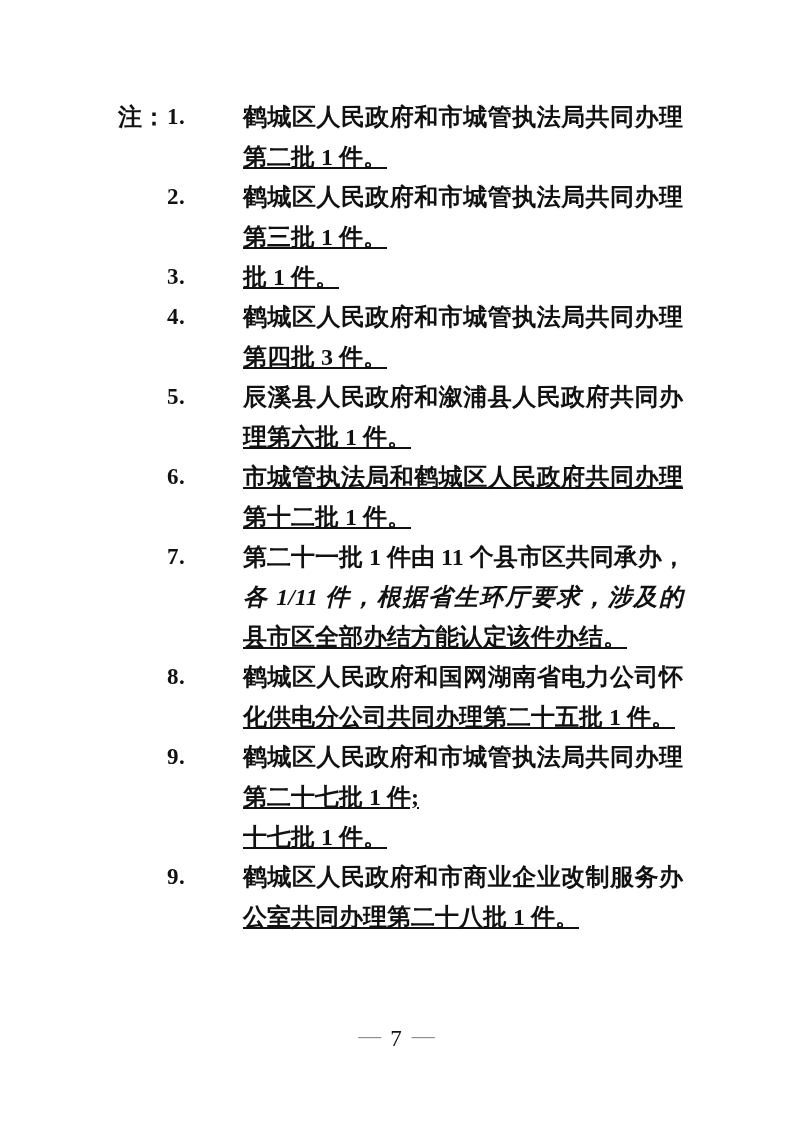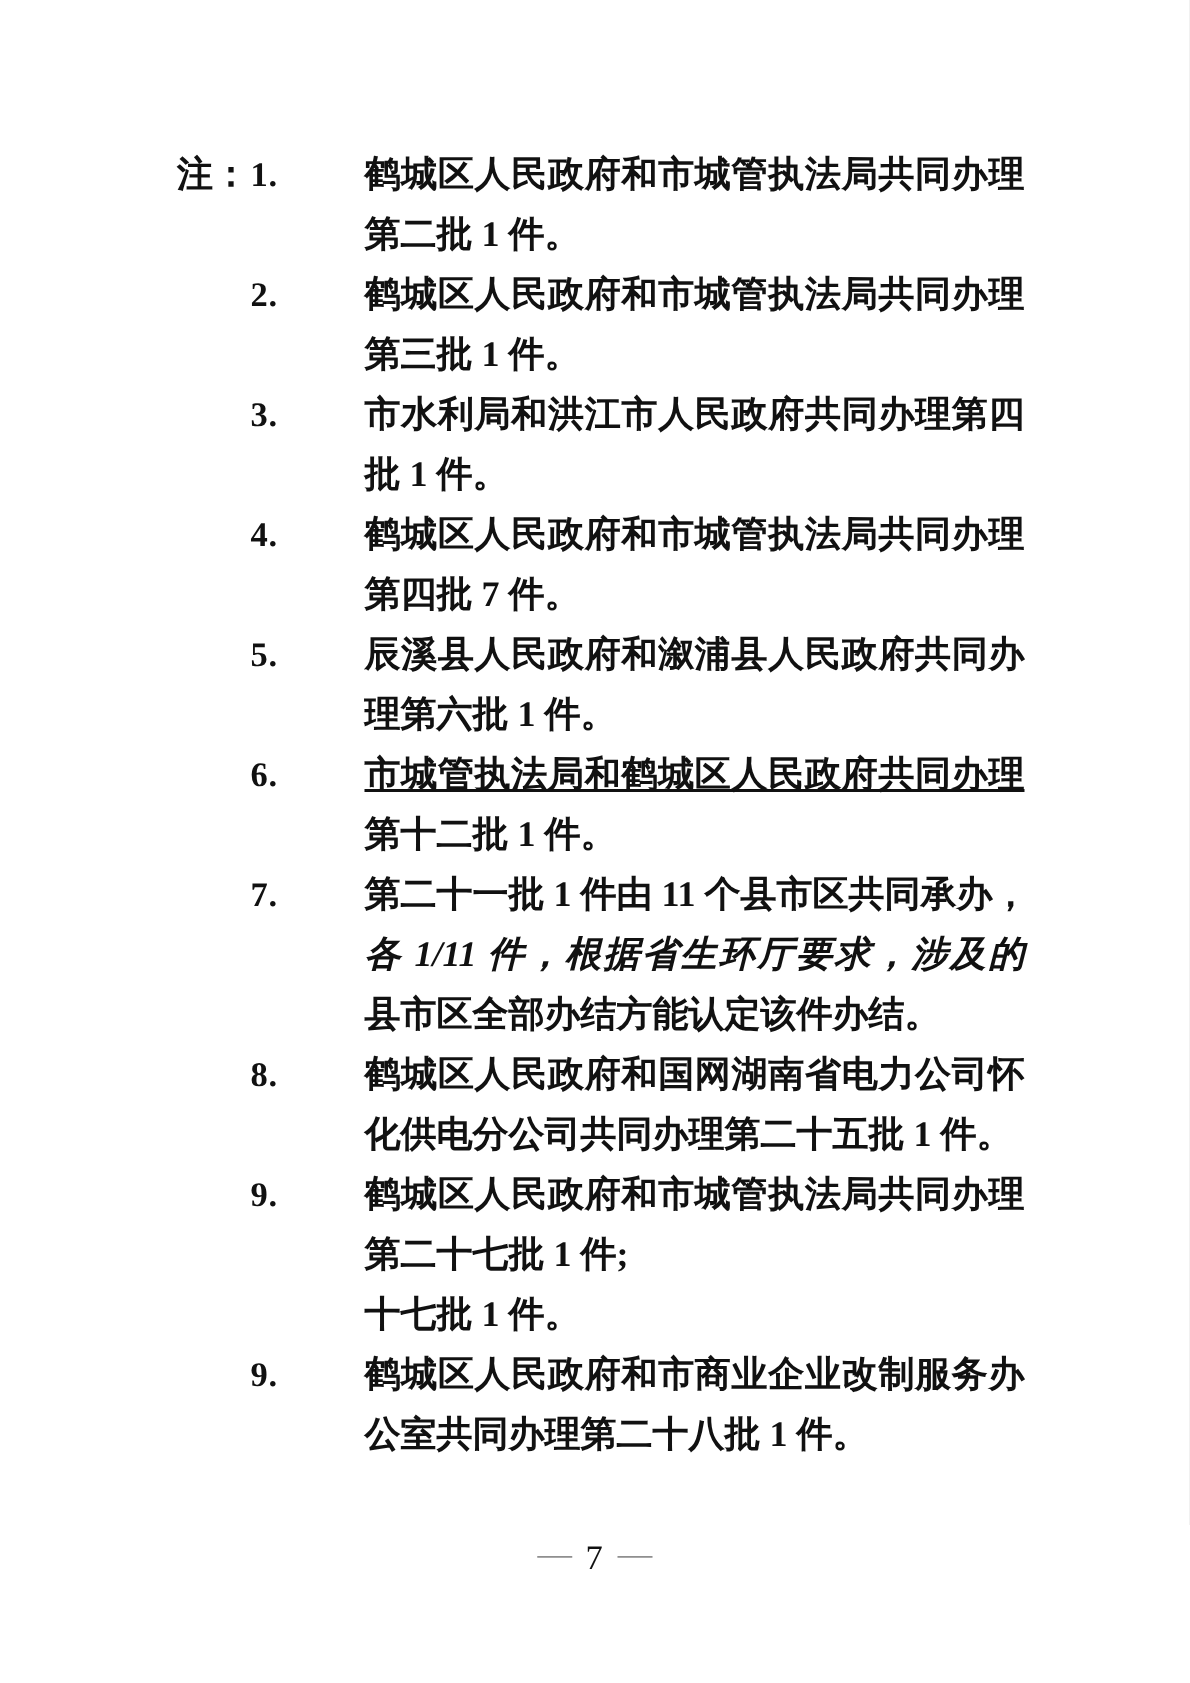--- a/index.html
+++ b/index.html
@@ -41,21 +41,21 @@
   }
   .body { width: 440px; margin-left: 40px; }
   .line {
     height: 40px;
     line-height: 40px;
     white-space: nowrap;
     text-align: justify;
     text-justify: inter-character;
     text-align-last: justify;
   }
-  .line.last { text-align: right; text-align-last: left; }
+  .line.last { text-align: right; text-align-last: left; text-decoration: underline; }
   .footer {
     position: absolute;
     left: 0;
     right: 0;
     top: 1026px;
     text-align: center;
     font-size: 23px;
     font-weight: 400;
   }
   .footer .dash {
@@ -84,29 +84,28 @@
         <li class="item">
           <span class="num">2.</span>
           <span class="body">
             <span class="line" style="display: block;">鹤城区人民政府和市城管执法局共同办理</span>
             <span class="line last" style="display: block;">第三批 1 件。</span>
           </span>
         </li>
         <li class="item">
           <span class="num">3.</span>
           <span class="body">
-            <span class="line" style="display: block;">市水利局和洪江市人民政府共同办理第四</span>
             <span class="line last" style="display: block;">批 1 件。</span>
           </span>
         </li>
         <li class="item">
           <span class="num">4.</span>
           <span class="body">
             <span class="line" style="display: block;">鹤城区人民政府和市城管执法局共同办理</span>
-            <span class="line last" style="display: block;">第四批 7 件。</span>
+            <span class="line last" style="display: block;">第四批 3 件。</span>
           </span>
         </li>
         <li class="item">
           <span class="num">5.</span>
           <span class="body">
             <span class="line" style="display: block;">辰溪县人民政府和溆浦县人民政府共同办</span>
             <span class="line last" style="display: block;">理第六批 1 件。</span>
           </span>
         </li>
         <li class="item">

